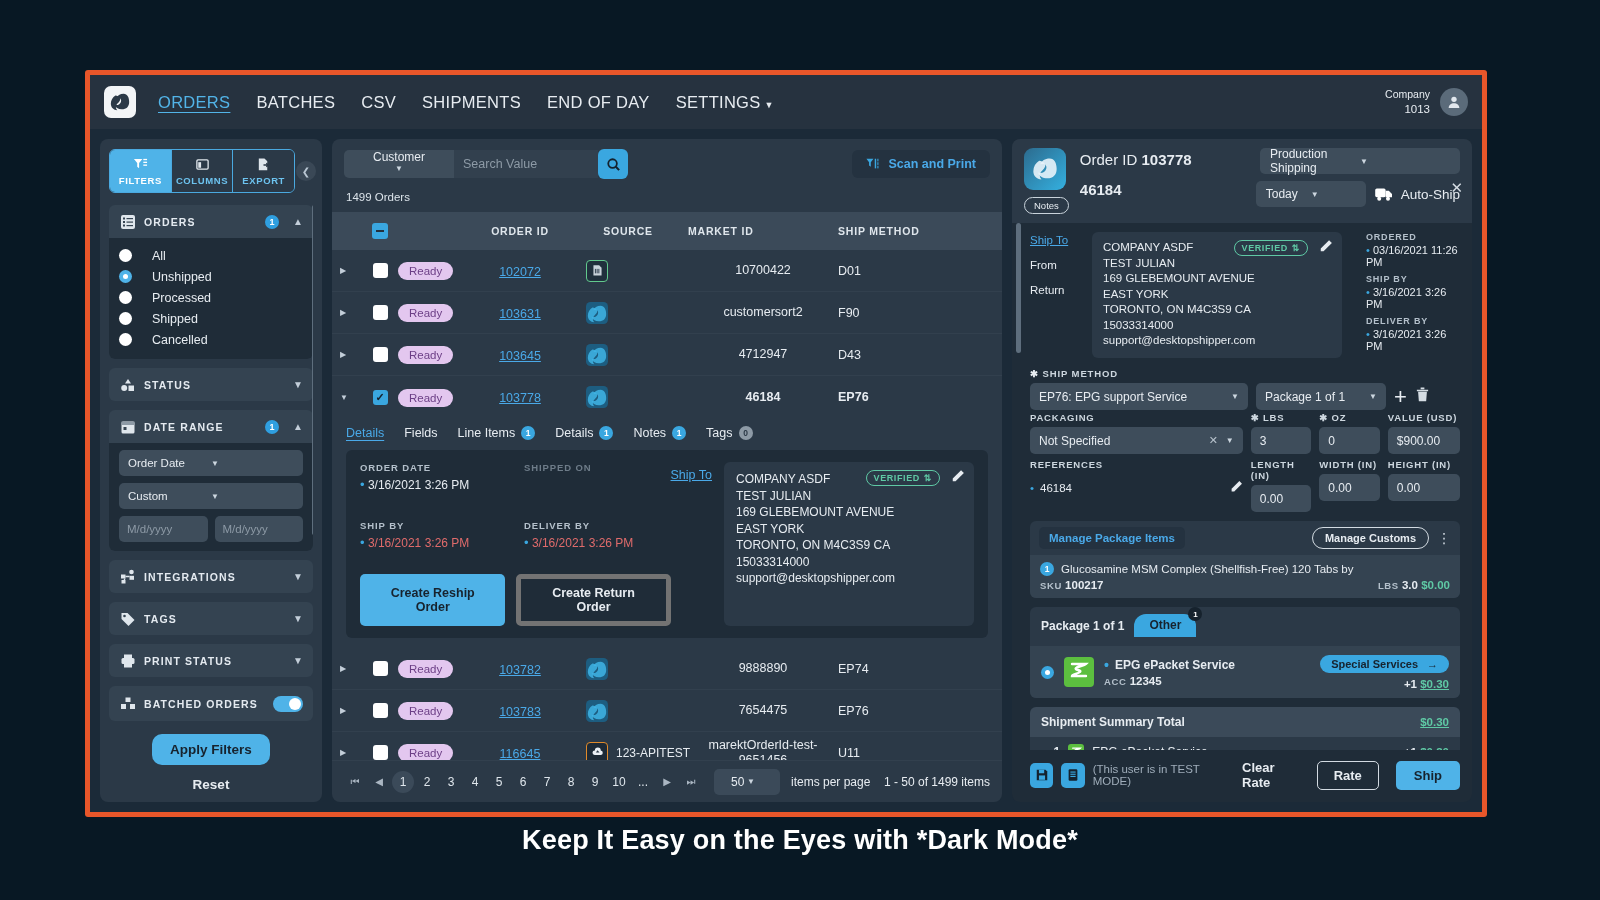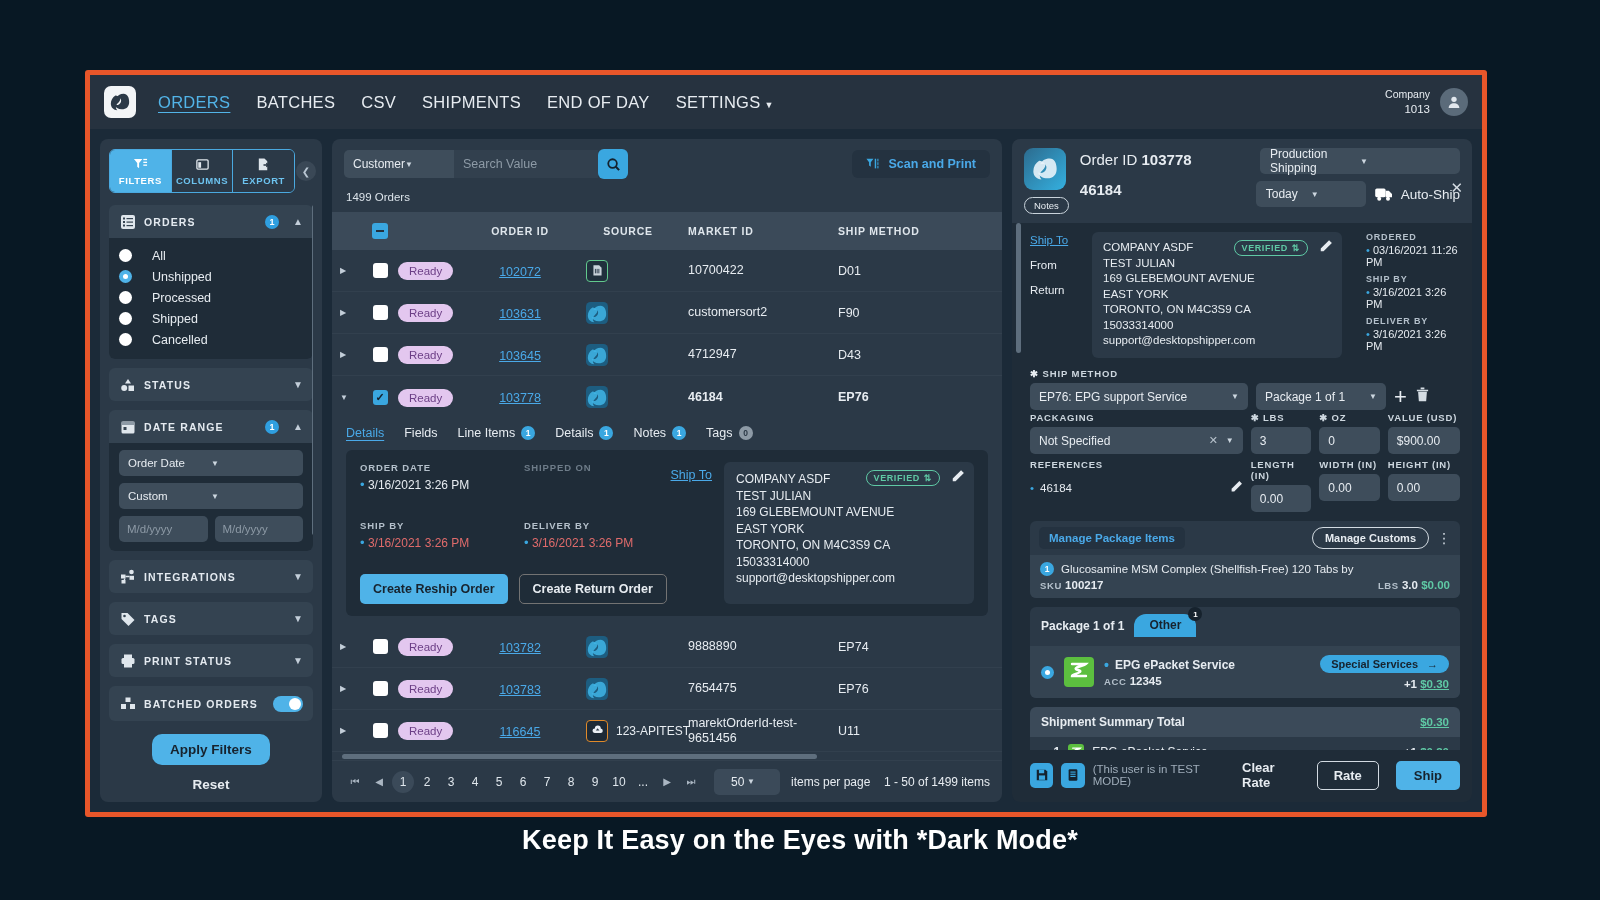--- a/index.html
+++ b/index.html
@@ -153,20 +153,21 @@
   
   .center-panel {
     flex: 1; background: #2b3947; border-radius: 8px;
     display: flex; flex-direction: column; overflow: hidden; position: relative;
   }
   .search-bar { display: flex; align-items: center; padding: 10px 12px 4px; }
   .search-sel {
     background: #3e4d5b; border-radius: 5px 0 0 5px; height: 28px; width: 110px;
     display: flex; align-items: center; padding: 0 9px; font-size: 12px; color: #e7ecf1;
     cursor: pointer;
+    flex-direction: column;
   }
   .search-sel span { flex: 1; }
   .search-sel .car { font-size: 8px; color: #ccd6df; }
   .search-in {
     background: #32404e; height: 28px; width: 144px;
     display: flex; align-items: center; padding: 0 9px;
     font-size: 12.5px; color: #8d9aa6;
   }
   .search-go {
     width: 30px; height: 30px; background: #3aa7e0; border-radius: 6px;
@@ -220,21 +221,21 @@
     display: inline-block; background: #e3c7ef; color: #6c3f86;
     font-size: 11.5px; border-radius: 11px; padding: 3px 11px;
   }
   .td-order { width: 96px; flex: 0 0 96px; text-align: center; }
   .td-order a { color: #4aa9e8; font-size: 12.5px; text-decoration: underline; cursor: pointer; }
   .td-source { width: 120px; flex: 0 0 120px; display: flex; align-items: center; gap: 8px; padding-left: 18px; }
   .src-ico { width: 22px; height: 22px; border-radius: 4px; flex: 0 0 22px; display:flex; align-items:center; justify-content:center; }
   .src-ico.doc { border: 1px solid #62c98d; background: #20303d; }
   .src-ico.cloud { border: 1.5px solid #e08a2a; background: #1d2a36; }
   .src-txt { font-size: 12px; color: #e7ecf1; white-space: nowrap; }
-  .td-market { width: 150px; flex: 0 0 150px; font-size: 12.5px; color: #e7ecf1; line-height: 15px; }
+  .td-market { width: 150px; flex: 0 0 150px; font-size: 12.5px; color: #e7ecf1; line-height: 15px; text-align: center; }
   .td-ship { flex: 1; font-size: 12.5px; color: #e7ecf1; }
   .trow.sel .td-market, .trow.sel .td-ship { font-weight: bold; }
 
   
   .detail {
     background: #2b3947; padding: 4px 14px 10px;
   }
   .dtabs { display: flex; align-items: center; gap: 20px; padding: 4px 0 10px; }
   .dtab { font-size: 12.5px; color: #e7ecf1; display: flex; align-items: center; gap: 6px; cursor: pointer; }
   .dtab.active { color: #4aa9e8; text-decoration: underline; text-underline-offset: 3px; }
@@ -253,21 +254,21 @@
   .dval { font-size: 12px; color: #e7ecf1; margin-top: 4px; }
   .dval .dot { color: #3aa7e0; font-size: 13px; }
   .dval.red { color: #e06b6b; }
   .dval.red .dot { color: #3aa7e0; }
   .dbtns { margin-top: 24px; display: flex; gap: 11px; }
   .btn-primary {
     background: #4fb3e8; color: #17232e; border: none; border-radius: 5px;
     padding: 7px 13px; font-size: 12.5px; font-weight: bold; cursor: pointer; font-family: inherit;
   }
   .btn-outline {
-    background: transparent; color: #e7ecf1; border: 1px solid #737373; border-radius: 5px;
+    background: transparent; color: #e7ecf1; border: 5px solid #737373; border-radius: 5px;
     padding: 7px 13px; font-size: 12.5px; font-weight: bold; cursor: pointer; font-family: inherit;
   }
   .shipto-link { color: #4aa9e8; font-size: 12.5px; text-decoration: underline; align-self: flex-start; margin: 6px 12px 0 0; cursor: pointer; white-space: nowrap;}
   .addr-card {
     background: #2b3947; border-radius: 6px; padding: 9px 12px; width: 250px;
     position: relative;
   }
   .addr-line { font-size: 12px; color: #e7ecf1; line-height: 16.5px; }
   .verified {
     position: absolute; right: 34px; top: 8px;

